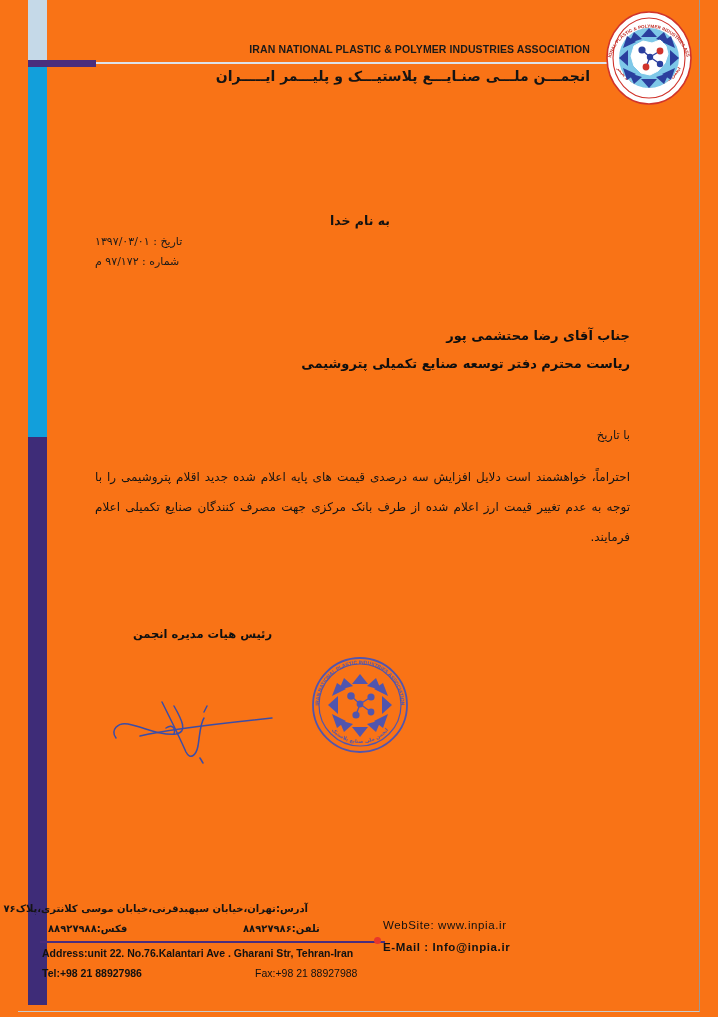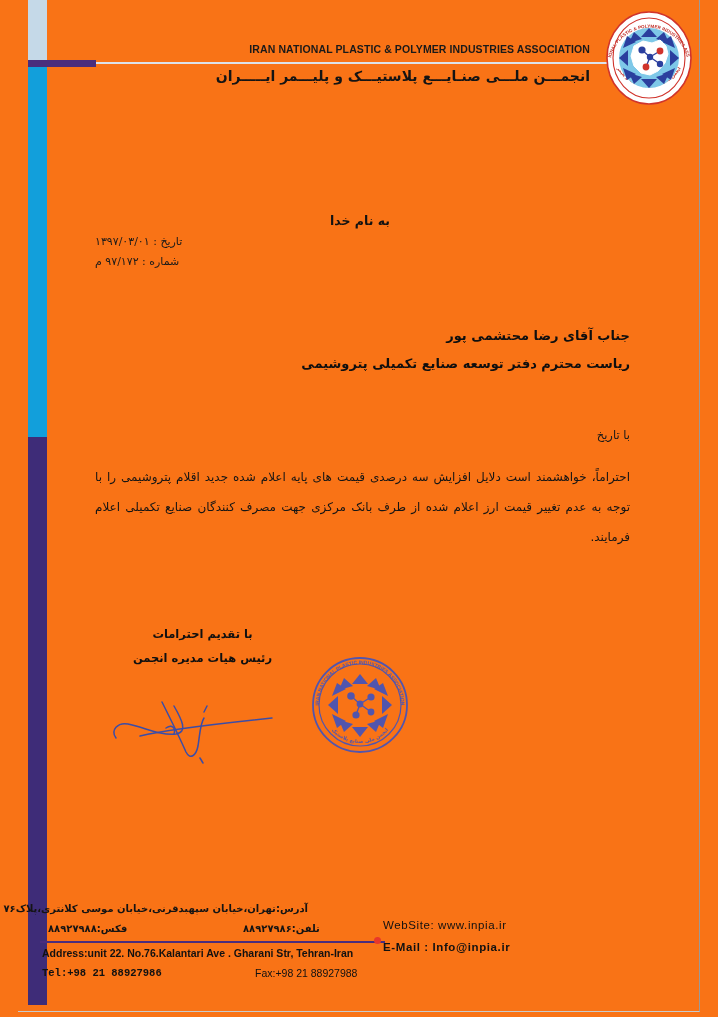--- a/index.html
+++ b/index.html
@@ -255,21 +255,21 @@
     font-size: 10.5px;
     font-weight: bold;
     color: #111111;
     white-space: nowrap;
     text-align: right;
   }
   .f-tel-en {
     position: absolute;
     left: 14px;
     top: 68px;
-    font-family: Liberation Mono, monospace;
+    font-family: Liberation Sans, sans-serif;
     font-size: 10.5px;
     font-weight: bold;
     color: #111111;
     white-space: nowrap;
   }
   .f-fax-en {
     position: absolute;
     left: 227px;
     top: 68px;
     font-family: "Liberation Sans", sans-serif;
@@ -379,21 +379,20 @@
   <div class="recipient">
     <div>جناب آقای رضا محتشمی پور</div>
     <div>ریاست محترم دفتر توسعه صنایع تکمیلی  پتروشیمی</div>
   </div>
 
   <div class="greeting">با تاریخ</div>
 
   <div class="body-text">احتراماً، خواهشمند است دلایل افزایش سه درصدی قیمت های پایه اعلام شده جدید اقلام پتروشیمی را با توجه به عدم تغییر قیمت ارز اعلام شده از طرف بانک مرکزی جهت مصرف کنندگان صنایع تکمیلی اعلام فرمایند.</div>
 
   <div class="sign-block">
-    <div>با تقدیم احترامات</div>
     <div>رئیس هیات مدیره انجمن</div>
   </div>
 
   <div class="signature-scrawl">
     <svg viewBox="0 0 190 72" width="190" height="72" xmlns="http://www.w3.org/2000/svg">
       <g fill="none" stroke="#3b4da8" stroke-width="1.5" stroke-linecap="round">
         <path d="M 12,44 C 6,36 14,28 24,30 C 40,33 56,42 72,40 C 84,38 78,26 70,12"></path>
         <path d="M 58,8 C 66,24 74,40 82,58 C 86,66 92,62 94,52 C 96,40 96,30 100,24"></path>
         <path d="M 36,42 C 60,36 110,30 168,24"></path>
         <path d="M 62,34 C 68,30 72,34 70,40"></path>

